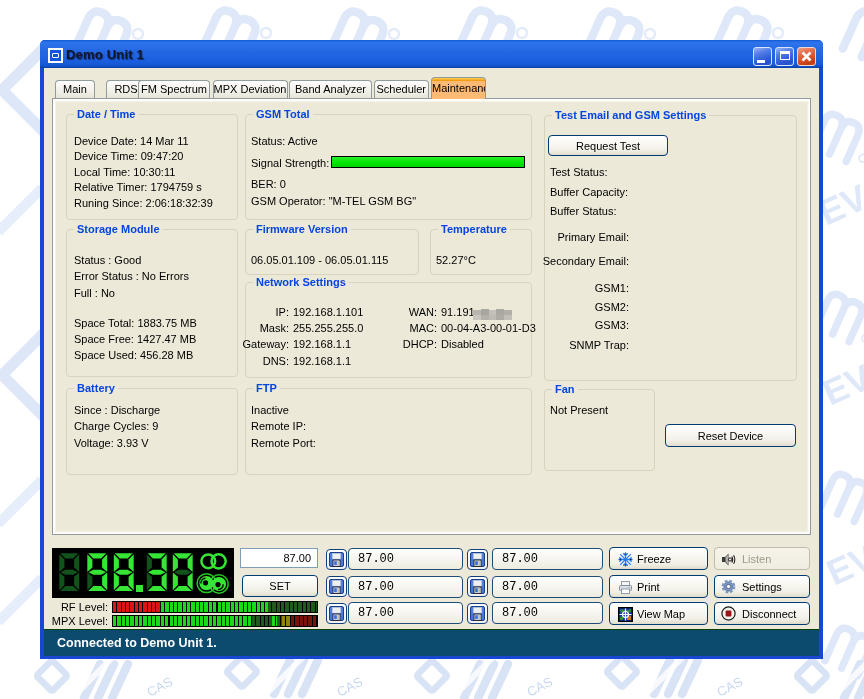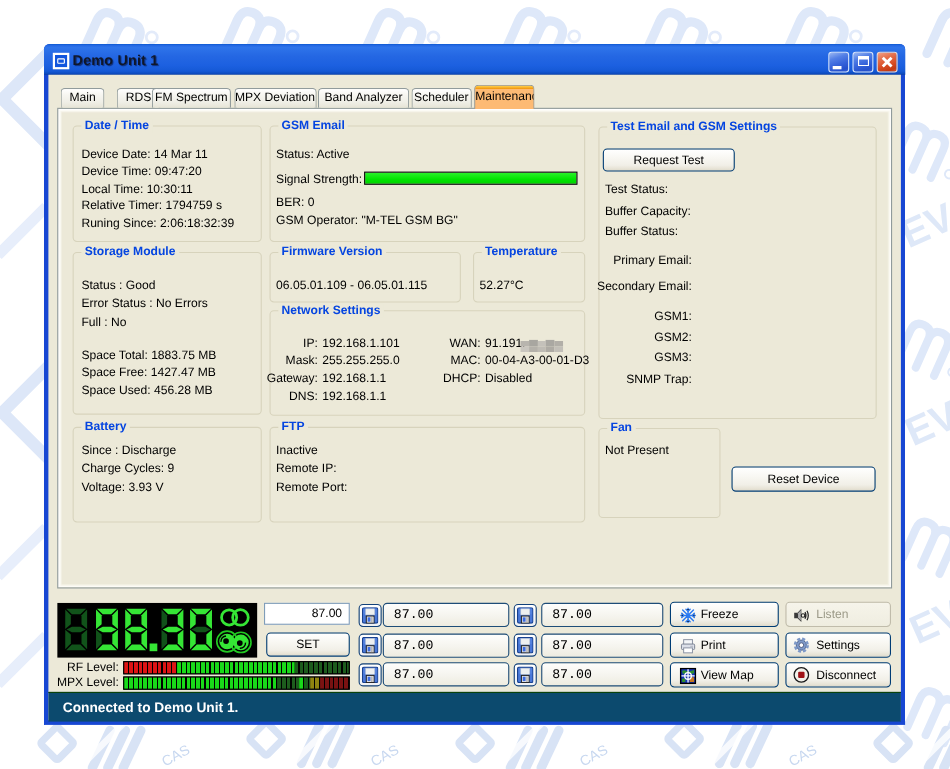--- a/index.html
+++ b/index.html
@@ -154,21 +154,21 @@
 <div class="tab" style="left:374px;width:54.5px;">Scheduler</div>
 <div class="abs" style="left:431px;top:77px;width:55px;height:22px;border:1px solid #919b9c;
 border-bottom:none;border-radius:4px 4px 0 0;background:#fdba74;z-index:3;font-size:11px;
 text-align:right;line-height:21px;overflow:hidden;">
 <div class="abs" style="left:0;top:0;right:0;height:3px;border-radius:3px 3px 0 0;
 background:linear-gradient(180deg,#ffd24e,#f19208);"></div>Maintenance</div>
 <div class="gb" style="left:66px;top:114px;width:172px;height:106px;z-index:2;">
     <span class="gt">Date / Time</span>
   </div>
 <div class="gb" style="left:245px;top:114px;width:287px;height:106px;z-index:2;">
-    <span class="gt">GSM Email</span>
+    <span class="gt">GSM Total</span>
   </div>
 <div class="gb" style="left:544px;top:115px;width:253px;height:266px;z-index:2;">
     <span class="gt">Test Email and GSM Settings</span>
   </div>
 <div class="gb" style="left:66px;top:229px;width:172px;height:148px;z-index:2;">
     <span class="gt">Storage Module</span>
   </div>
 <div class="gb" style="left:245px;top:229px;width:174px;height:46px;z-index:2;">
     <span class="gt">Firmware Version</span>
   </div>

